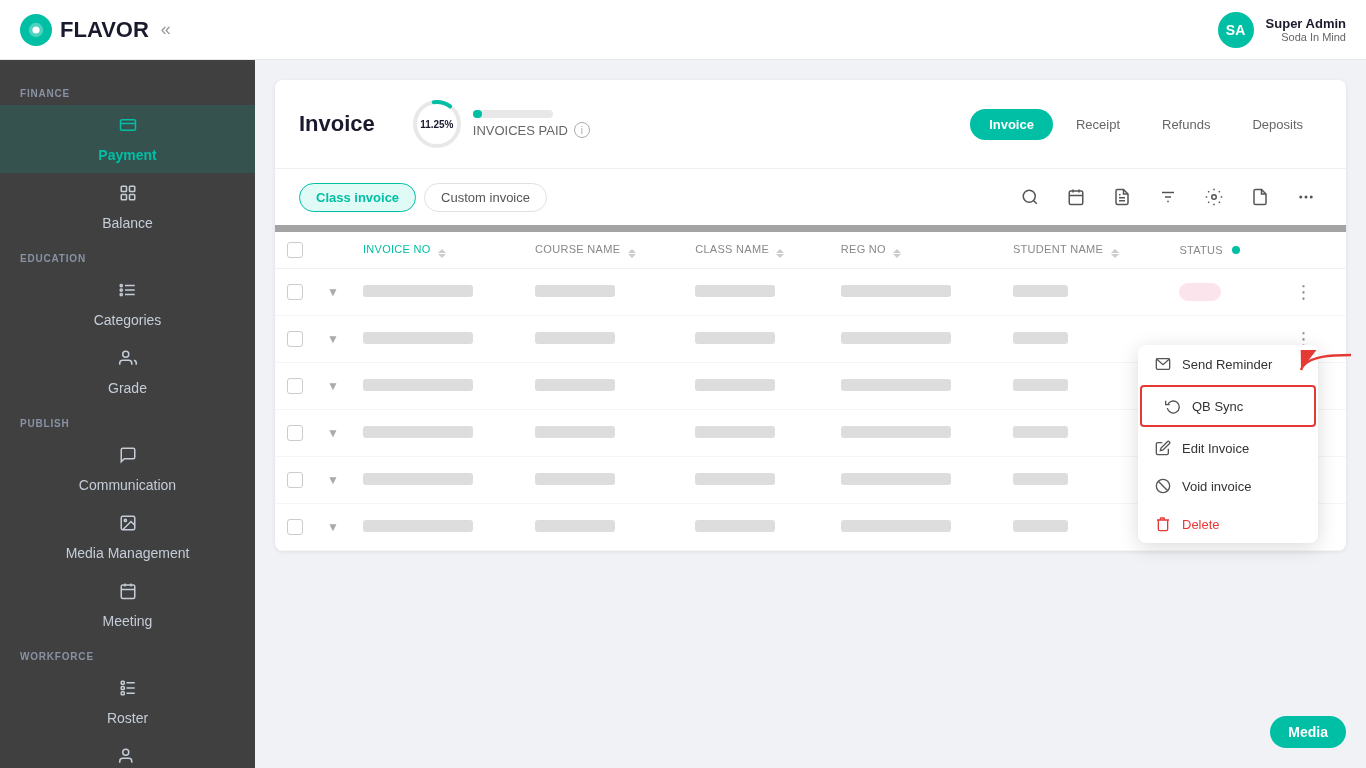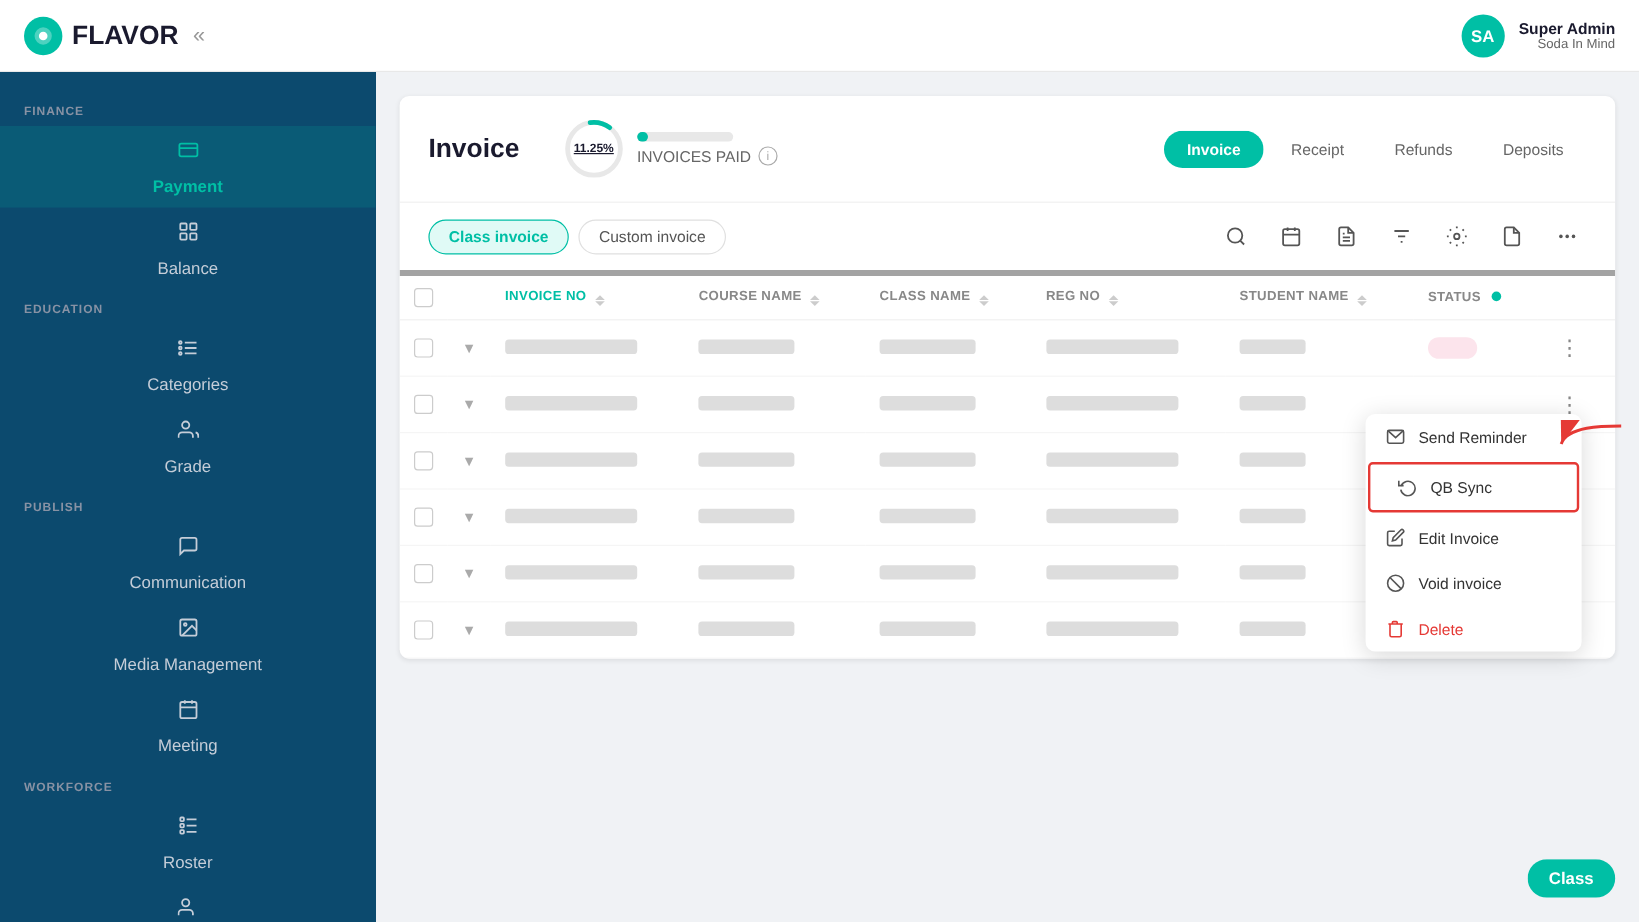--- a/index.html
+++ b/index.html
@@ -26,22 +26,22 @@
     .user-avatar { width: 36px; height: 36px; background: #00bfa5; border-radius: 50%; display: flex; align-items: center; justify-content: center; color: white; font-size: 14px; font-weight: bold; }
     .user-info { text-align: right; }
     .user-name { font-size: 13px; font-weight: 600; color: #1a1a2e; }
     .user-org { font-size: 11px; color: #666; }
 
     
     .main-layout { display: flex; flex: 1; overflow: hidden; }
 
     
     .sidebar {
-      width: 313px;
-      background: #0c4a6e;
+      width: 255px;
+      background: #404040;
       color: white;
       flex-shrink: 0;
       overflow-y: auto;
       padding: 16px 0;
     }
     .sidebar-section-title {
       font-size: 10px;
       font-weight: 600;
       color: #8892a4;
       padding: 12px 20px 6px;
@@ -90,21 +90,21 @@
     .invoice-title { font-size: 22px; font-weight: 700; color: #1a1a2e; margin-right: 16px; }
     .progress-container { display: flex; align-items: center; gap: 10px; }
     .progress-circle {
       width: 52px;
       height: 52px;
       position: relative;
     }
     .progress-circle svg { width: 52px; height: 52px; transform: rotate(-90deg); }
     .progress-circle .bg { fill: none; stroke: #e8e8e8; stroke-width: 4; }
     .progress-circle .fg { fill: none; stroke: #00bfa5; stroke-width: 4; stroke-dasharray: 120; stroke-dashoffset: 106; stroke-linecap: round; }
-    .progress-text { position: absolute; top: 50%; left: 50%; transform: translate(-50%, -50%); font-size: 10px; font-weight: 600; color: #1a1a2e; text-decoration: underline; }
+    .progress-text { position: absolute; top: 50%; left: 50%; transform: translate(-50%, -50%); font-size: 10px; font-weight: 600; color: #1a1a2e; }
     .progress-bar-container { width: 80px; height: 8px; background: #e8e8e8; border-radius: 4px; }
     .progress-bar-fill { height: 8px; width: 12%; background: #00bfa5; border-radius: 4px; }
     .invoices-paid-label { font-size: 13px; color: #666; display: flex; align-items: center; gap: 6px; }
     .info-icon { width: 16px; height: 16px; border: 1.5px solid #aaa; border-radius: 50%; display: inline-flex; align-items: center; justify-content: center; font-size: 10px; color: #aaa; cursor: pointer; }
     .header-spacer { flex: 1; }
     .header-tabs { display: flex; gap: 4px; }
     .header-tab {
       padding: 7px 18px;
       font-size: 13px;
       font-weight: 500;
@@ -113,21 +113,21 @@
       border-radius: 20px;
       border: 1px solid transparent;
     }
     .header-tab.active { background: #00bfa5; color: white; font-weight: 600; }
 
     
     .subtabs-row {
       display: flex;
       align-items: center;
       padding: 12px 24px;
-      border-bottom: 5px solid #a3a3a3;
+      border-bottom: 7px solid #a3a3a3;
       gap: 8px;
     }
     .subtab {
       padding: 6px 16px;
       font-size: 13px;
       font-weight: 500;
       cursor: pointer;
       border-radius: 20px;
       border: 1px solid #e0e0e0;
       color: #555;
@@ -139,21 +139,21 @@
     .toolbar-icon { width: 32px; height: 32px; display: flex; align-items: center; justify-content: center; cursor: pointer; color: #555; border-radius: 4px; }
     .toolbar-icon svg { width: 18px; height: 18px; }
 
     
     .table-wrapper { padding: 0 0 0 0; }
     .invoice-table { width: 100%; border-collapse: collapse; }
     .invoice-table th {
       padding: 10px 12px;
       text-align: left;
       font-size: 11px;
-      font-weight: 700;
+      font-weight: 400;
       color: #00bfa5;
       border-bottom: 1px solid #f0f0f0;
       background: #fff;
       text-transform: uppercase;
       letter-spacing: 0.3px;
     }
     .invoice-table th.normal { color: #888; }
     .invoice-table td {
       padding: 10px 12px;
       font-size: 12px;
@@ -680,13 +680,13 @@
       <defs>
         <marker id="arrowhead" markerWidth="10" markerHeight="7" refX="10" refY="3.5" orient="auto">
           <polygon points="0 0, 10 3.5, 0 7" fill="#e53935"></polygon>
         </marker>
       </defs>
       <path d="M 55 5 C 40 5, 10 5, 5 20" stroke="#e53935" stroke-width="2.5" fill="none" marker-end="url(#arrowhead)"></path>
     </svg>
   </div>
 </div>
 
-<button class="help-btn">Class</button>
+<button class="help-btn">Media</button>
 
 </body></html>

